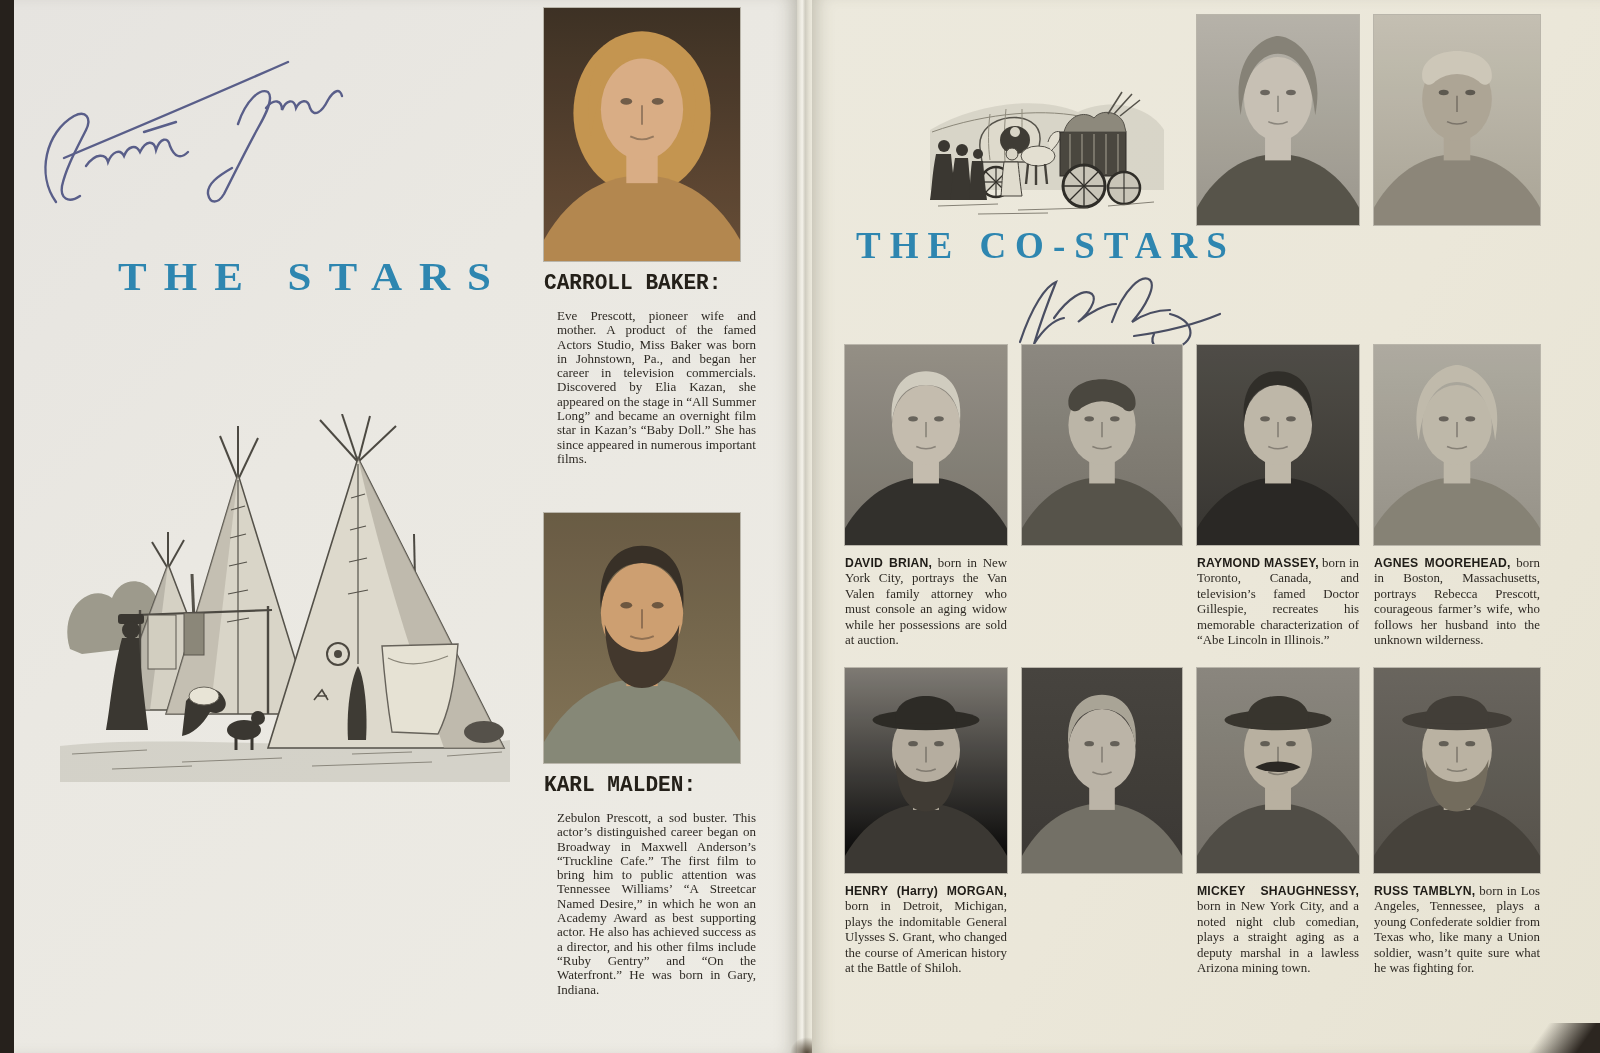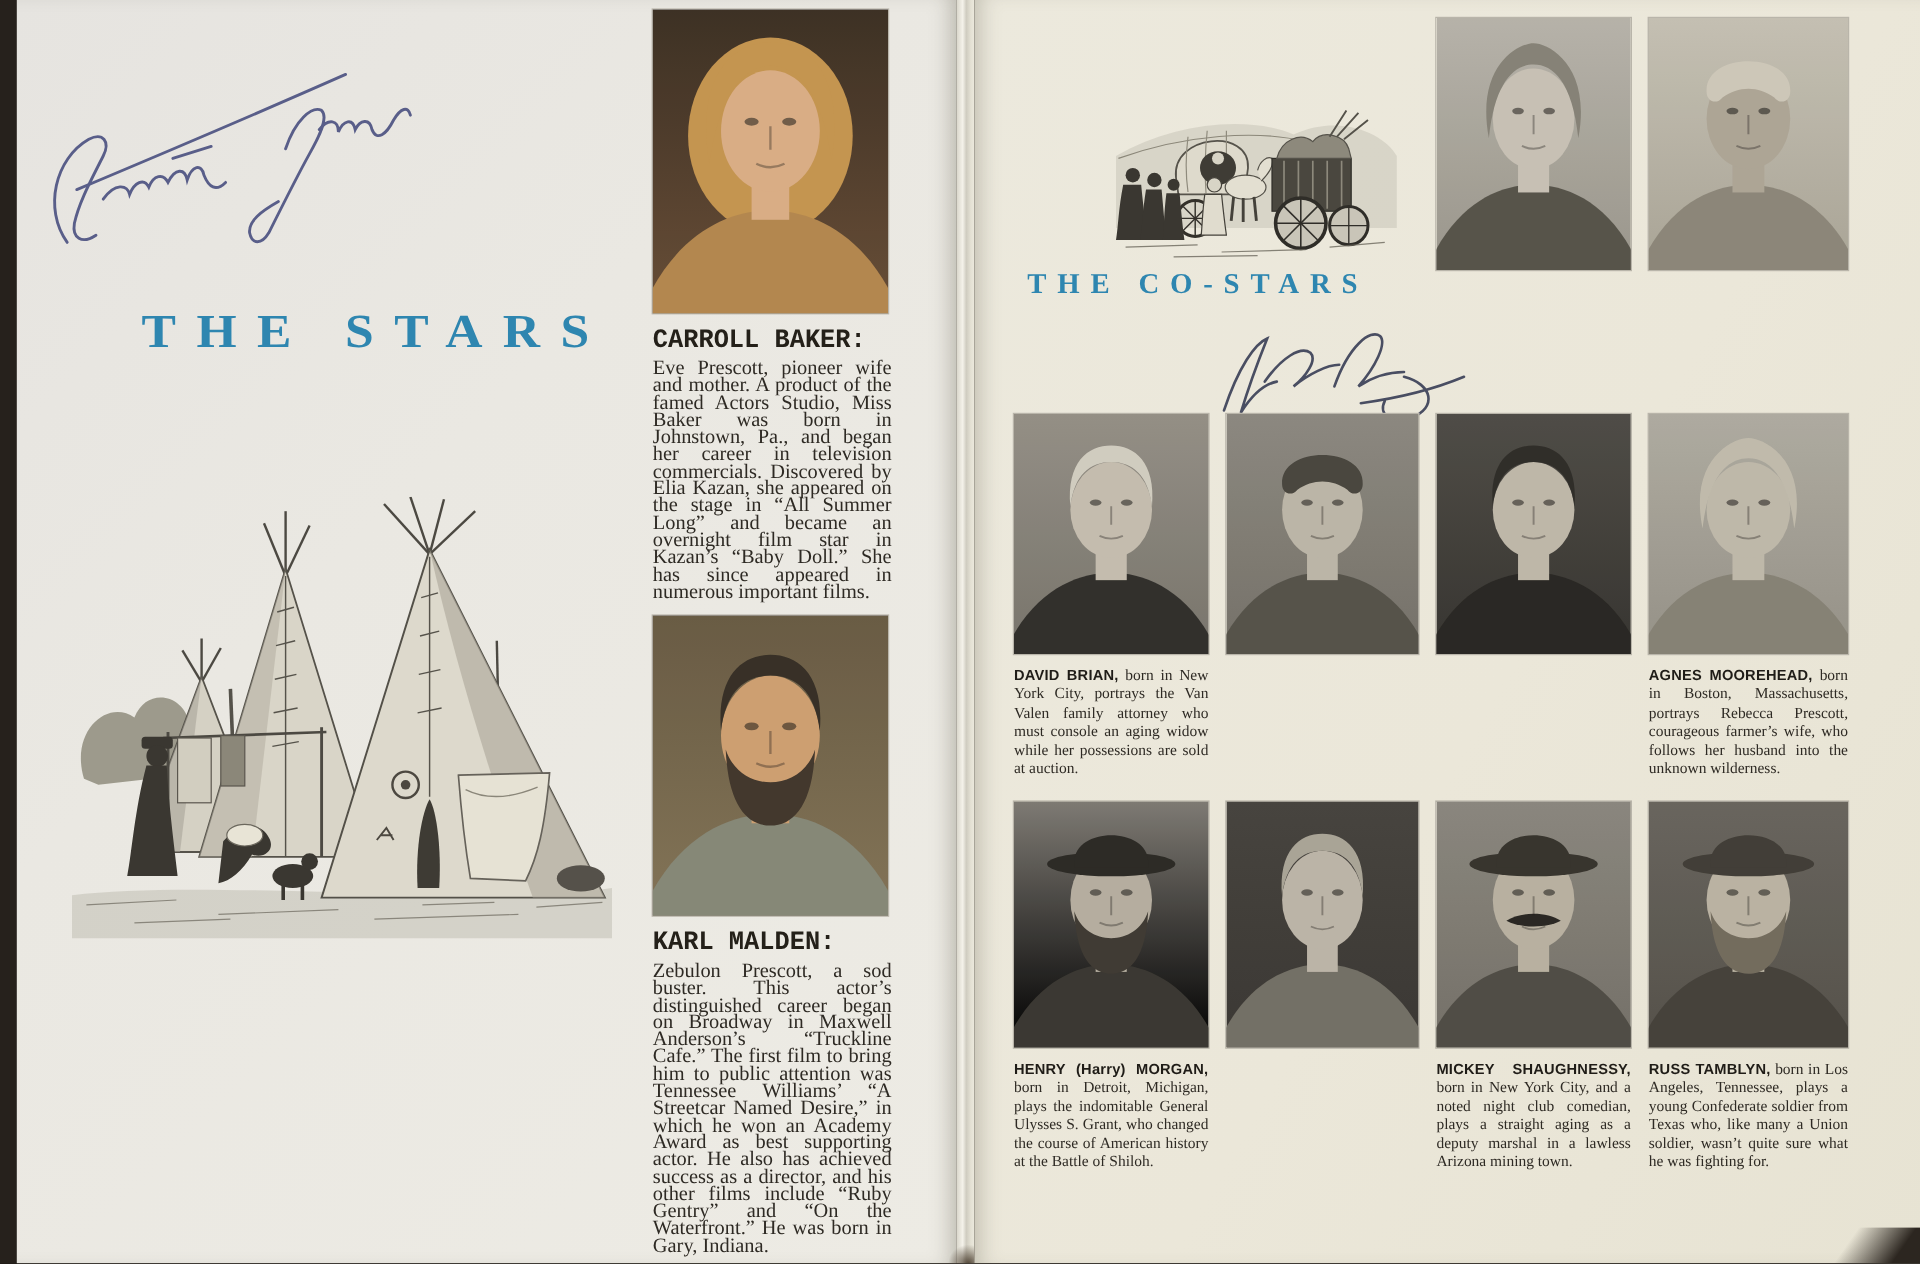--- a/index.html
+++ b/index.html
@@ -18,28 +18,28 @@
     background:linear-gradient(90deg,#d8d5c9 0%,#f4f2ea 35%,#cfccc0 55%,#e4e1d4 80%,#ece9dd 100%);}
   #spine-notch{position:absolute;left:790px;bottom:0;width:34px;height:16px;
     background:radial-gradient(ellipse at 50% 100%,#55493a 0%,rgba(85,73,58,0) 70%);}
   #corner-br{position:absolute;right:0;bottom:0;width:110px;height:30px;
     background:linear-gradient(305deg,#2c2620 0%,#2c2620 18%,rgba(44,38,32,0) 55%);}
 
   .blue-head{position:absolute;margin:0;color:#2e86b0;font-weight:bold;
     font-family:"Liberation Serif",serif;white-space:nowrap;}
   #stars-heading{left:104px;top:252px;font-size:43px;letter-spacing:17px;
     transform:scaleY(.92);}
-  #costars-heading{left:44px;top:224px;font-size:24px;letter-spacing:9px;}
+  #costars-heading{left:44px;top:224px;font-size:37px;letter-spacing:9px;}
 
   .star-block{position:absolute;width:200px;}
   .photo-frame{width:196px;background:#777;box-shadow:0 0 0 1px #b9b5aa;}
   .mono-head{margin:10px 0 4px 0;font-family:"Liberation Mono",monospace;
     font-weight:bold;font-size:22px;letter-spacing:0px;color:#242019;white-space:nowrap;
     transform:scaleX(.96);transform-origin:left;}
-  .star-bio{margin:0;font-size:17px;line-height:14.3px;text-align:justify;
+  .star-bio{margin:13px;font-size:13px;line-height:14.3px;text-align:justify;
     color:#2e2a24;width:199px;}
 
   .costar{position:absolute;}
   .cphoto{width:100%;box-shadow:0 0 0 1px #b9b5aa;}
   .caption{margin:11px 0 0 0;font-size:12.9px;line-height:15.4px;
     text-align:justify;color:#2e2a24;}
   .caption b{font-family:"Liberation Sans",sans-serif;font-size:12.2px;
     letter-spacing:.2px;color:#1f1c17;}
 
   .sig{position:absolute;}
@@ -382,20 +382,21 @@
             <path d="M-6,132 C8,96 32,86 50,86 C68,86 92,96 106,132 Z" fill="#2d2b27"></path>
             <rect x="42" y="70" width="16" height="20" fill="#c9c1b2"></rect>
             <ellipse cx="50" cy="52" rx="21" ry="26" fill="#c9c1b2"></ellipse>
             <path d="M29,50 C27,26 38,17 50,17 C62,17 73,26 71,50 C69,33 61,26 50,26 C39,26 31,33 29,50 Z" fill="#33312c"></path>
             <ellipse cx="42" cy="48" rx="3" ry="1.7" fill="#1f1d1a" opacity=".55"></ellipse>
         <ellipse cx="58" cy="48" rx="3" ry="1.7" fill="#1f1d1a" opacity=".55"></ellipse>
         <path d="M50,50 L50,60 M44,66 C48,68 52,68 56,66" stroke="#1f1d1a" stroke-width="1" fill="none" opacity=".35"></path>
             <rect width="100" height="130" fill="#000" opacity="0.05"></rect>
           </svg>
         </div>
+      <p class="caption"><b>RAYMOND MASSEY,</b><span> born in Toronto, Canada, and television’s famed Doctor Gillespie, recreates his memorable characterization of “Abe Lincoln in Illinois.”</span></p>
     </div>
     <div class="costar" style="left:562px;top:345px;width:166px">
       <div class="cphoto" style="height:200px">
           <svg viewBox="0 0 100 130" preserveAspectRatio="none" width="100%" height="100%">
             <defs>
               <linearGradient id="pg7" x1="0" y1="0" x2="0" y2="1">
     <stop offset="0" stop-color="#b8b4a9"></stop>
     <stop offset="1" stop-color="#9e9a8f"></stop>
               </linearGradient>
             </defs>

